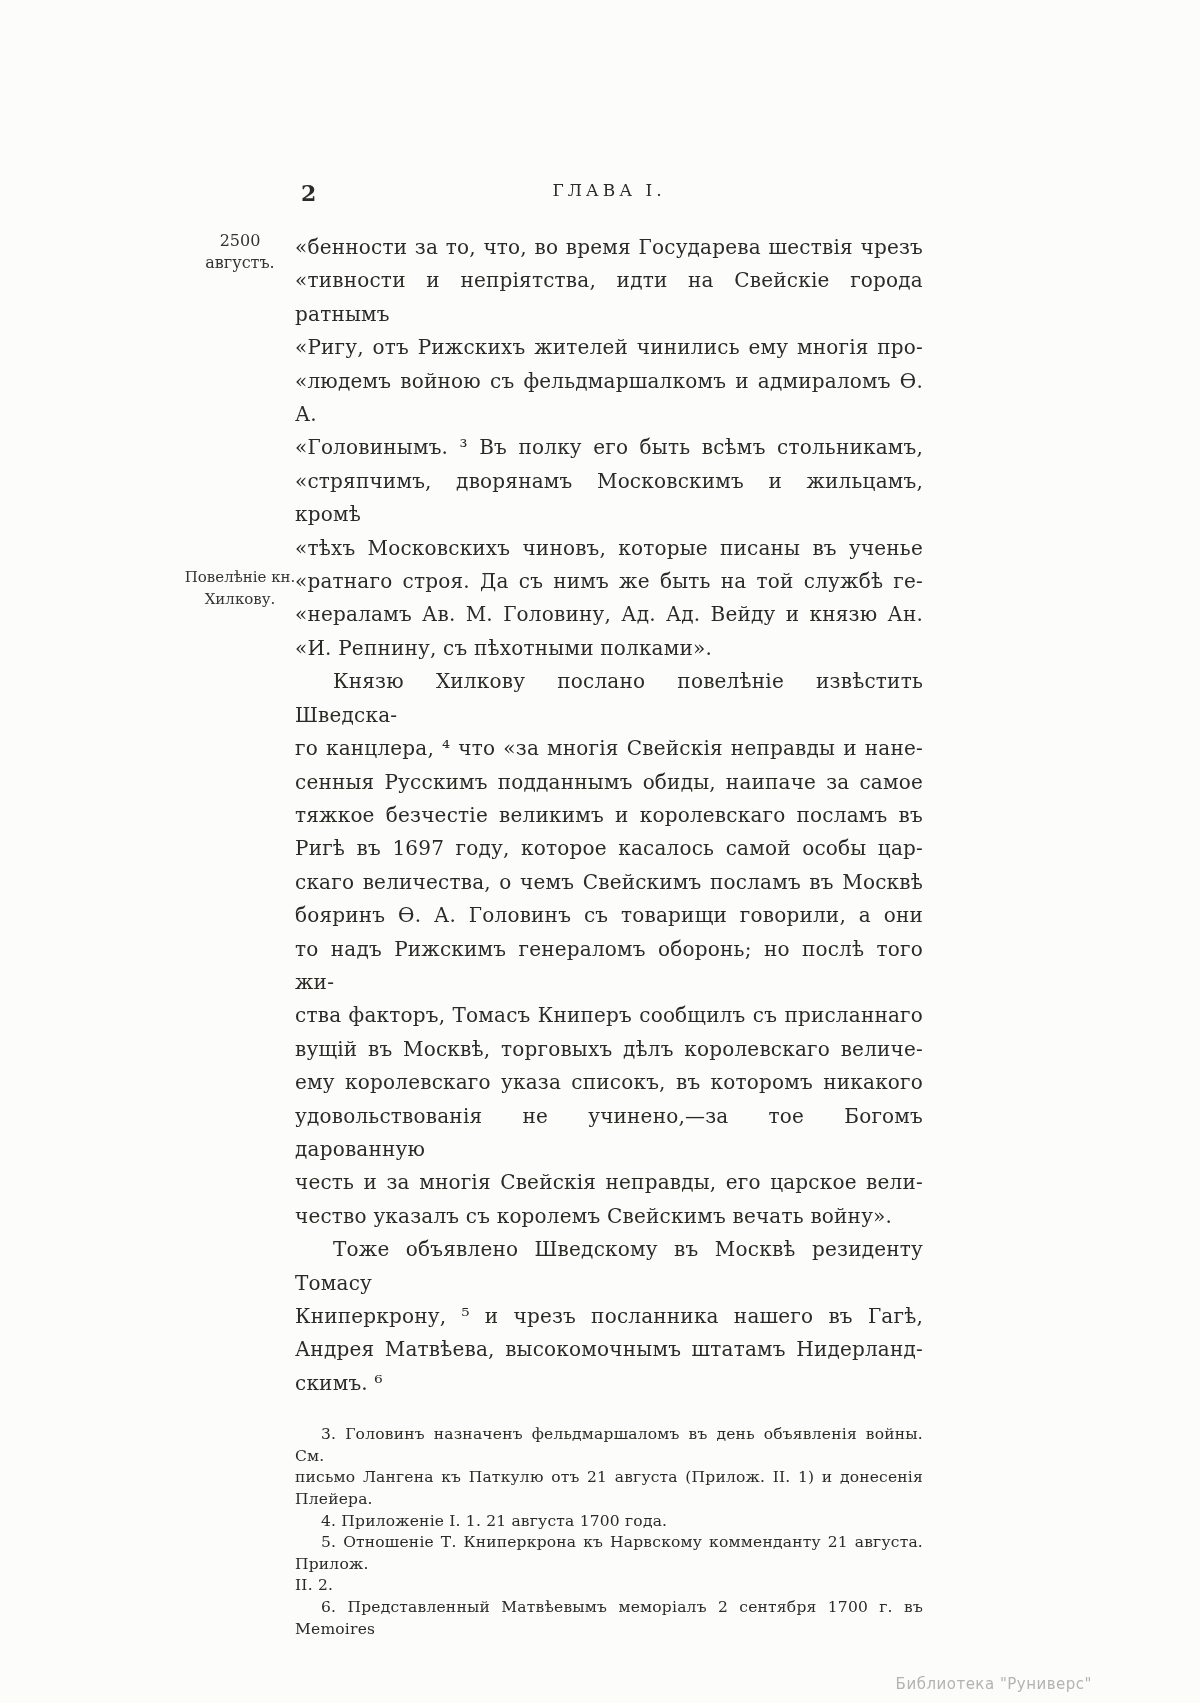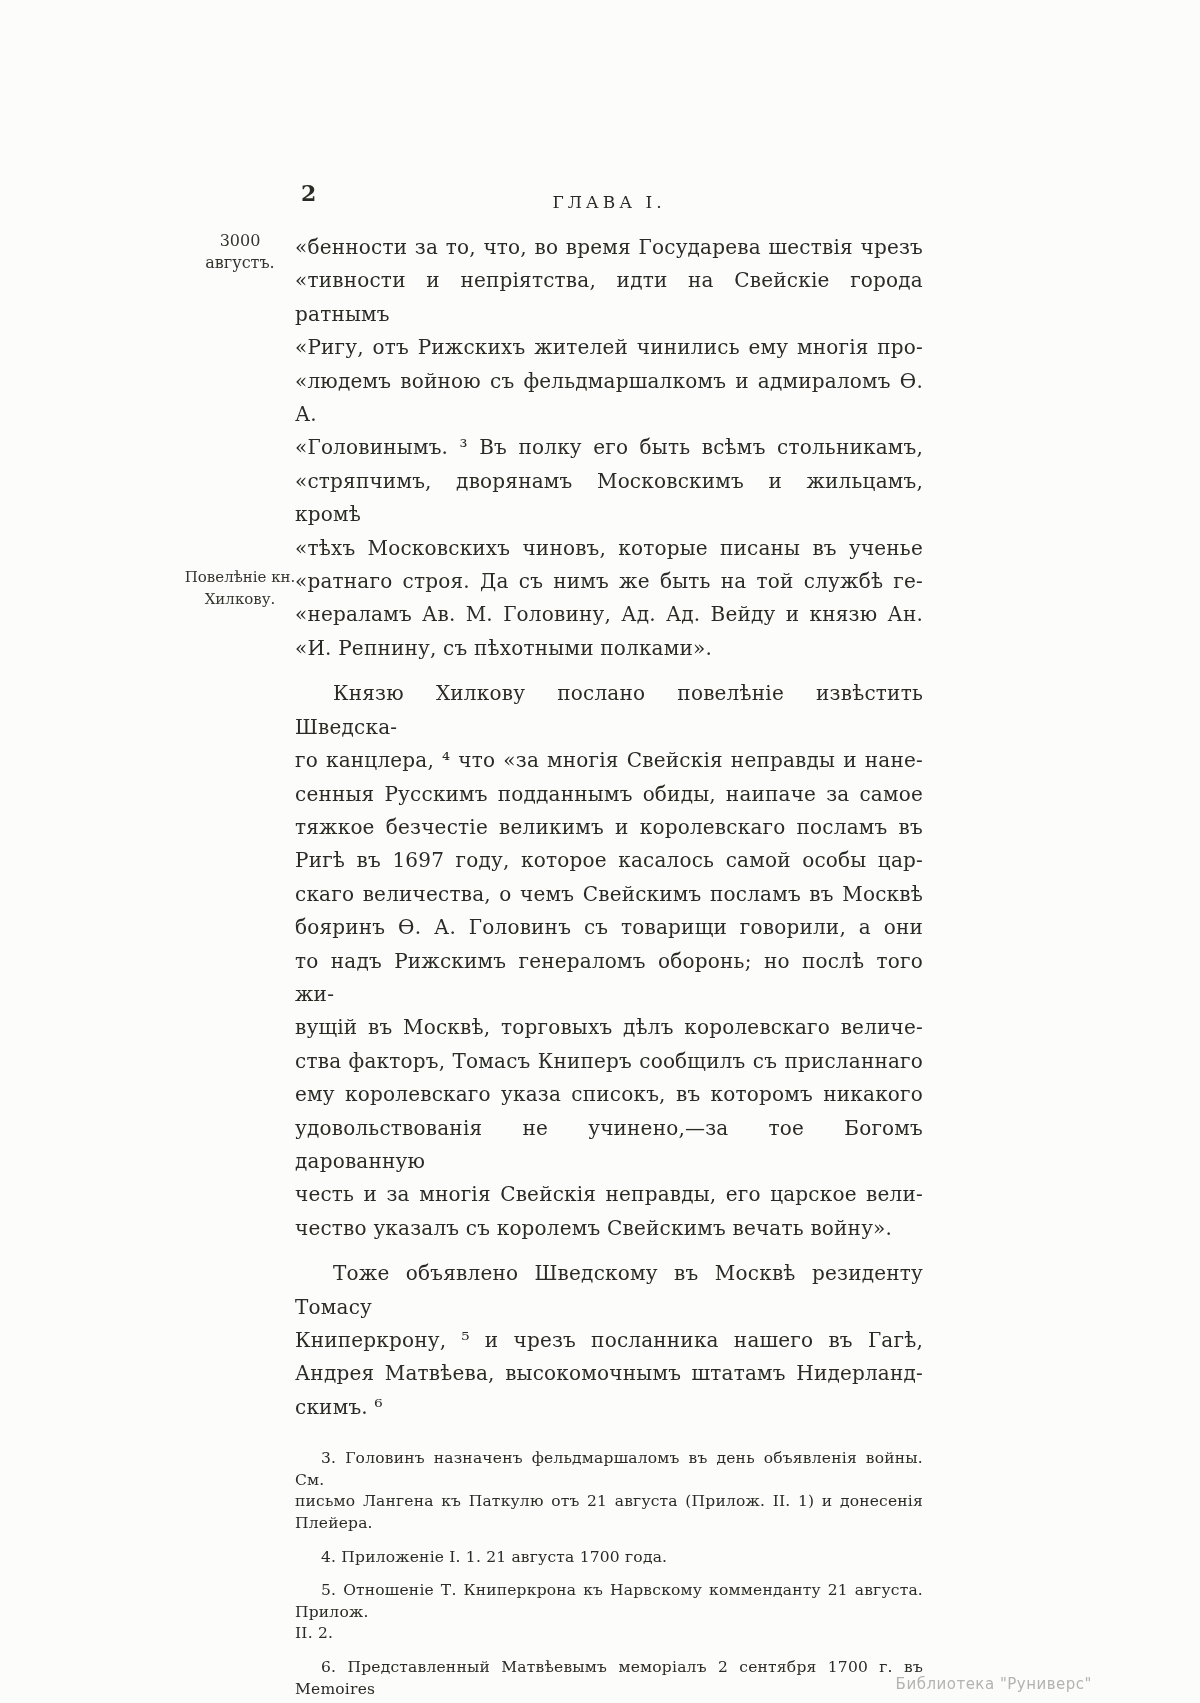--- a/index.html
+++ b/index.html
@@ -21,33 +21,33 @@
     left: 295px;
     top: 180px;
     width: 628px;
   }
   .header-row { position: relative; height: 38px; margin-bottom: 13px; }
   .page-num {
     position: absolute; left: 6px; top: 0;
     font-size: 22px; font-weight: bold;
   }
   .chapter {
-    position: absolute; left: 0; right: 0; top: 12px;
+    position: absolute; left: 0; right: 0; top: 0;
     text-align: center; font-size: 17px; letter-spacing: 4px;
   }
   .para { margin: 0; }
   .para .line {
     font-size: 20px;
     line-height: 33.4px;
     text-align: justify;
     text-align-last: justify;
     letter-spacing: 0.2px;
   }
   .para .line.last { text-align-last: left; }
-  .para .line.indent { text-indent: 38px; margin-top: 12px; }
+  .para .line.indent { text-indent: 38px; }
   #footnotes { margin-top: 24px; }
   #footnotes .line {
     font-size: 15.5px;
     line-height: 21.6px;
     text-align: justify;
     text-align-last: justify;
   }
   #footnotes .line.last { text-align-last: left; }
   #footnotes .line.indent { text-indent: 26px; }
   .margin-note {
@@ -67,21 +67,21 @@
     color: #b3b3b3;
     letter-spacing: 0.5px;
   }
 </style>
 </head>
 <body>
 
 <div class="page">
 
   <div class="margin-note note-date">
-    <div>3000</div>
+    <div>2500</div>
     <div>августъ.</div>
   </div>
 
   <div class="margin-note note-hilkov">
     <div>Повелѣніе кн.</div>
     <div>Хилкову.</div>
   </div>
 
   <div class="text-col">
     <div class="header-row">
@@ -104,22 +104,22 @@
         </div>
         <div class="para">
           <div class="line indent">Князю Хилкову послано повелѣніе извѣстить Шведска-</div>
           <div class="line">го канцлера, ⁴ что «за многія Свейскія неправды и нане-</div>
           <div class="line">сенныя Русскимъ подданнымъ обиды, наипаче за самое</div>
           <div class="line">тяжкое безчестіе великимъ и королевскаго посламъ въ</div>
           <div class="line">Ригѣ въ 1697 году, которое касалось самой особы цар-</div>
           <div class="line">скаго величества, о чемъ Свейскимъ посламъ въ Москвѣ</div>
           <div class="line">бояринъ Ѳ. А. Головинъ съ товарищи говорили, а они</div>
           <div class="line">то надъ Рижскимъ генераломъ оборонь; но послѣ того жи-</div>
+          <div class="line">ства факторъ, Томасъ Книперъ сообщилъ съ присланнаго</div>
           <div class="line">вущій въ Москвѣ, торговыхъ дѣлъ королевскаго величе-</div>
-          <div class="line">ства факторъ, Томасъ Книперъ сообщилъ съ присланнаго</div>
           <div class="line">ему королевскаго указа списокъ, въ которомъ никакого</div>
           <div class="line">удовольствованія не учинено,—за тое Богомъ дарованную</div>
           <div class="line">честь и за многія Свейскія неправды, его царское вели-</div>
           <div class="line last">чество указалъ съ королемъ Свейскимъ вечать войну».</div>
         </div>
         <div class="para">
           <div class="line indent">Тоже объявлено Шведскому въ Москвѣ резиденту Томасу</div>
           <div class="line">Книперкрону, ⁵ и чрезъ посланника нашего въ Гагѣ,</div>
           <div class="line">Андрея Матвѣева, высокомочнымъ штатамъ Нидерланд-</div>
           <div class="line last">скимъ. ⁶</div>

